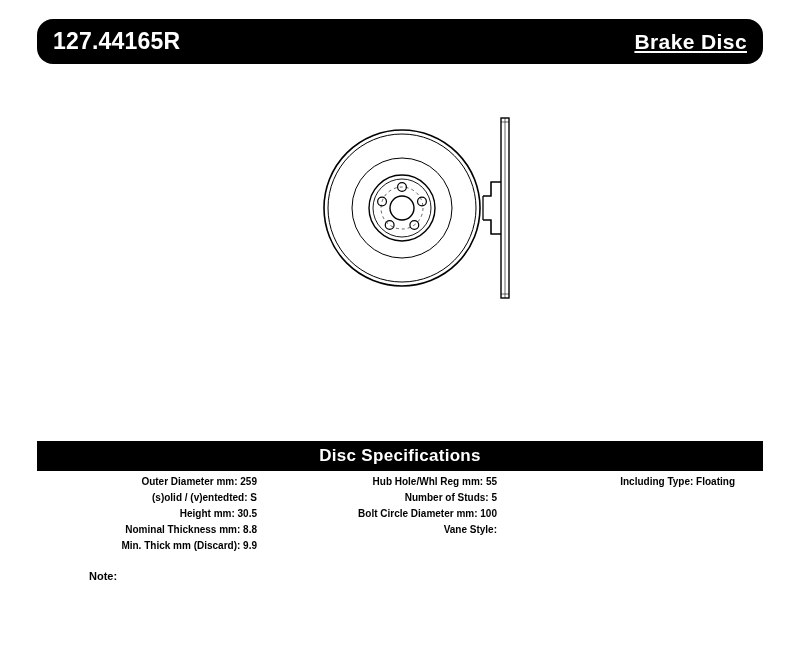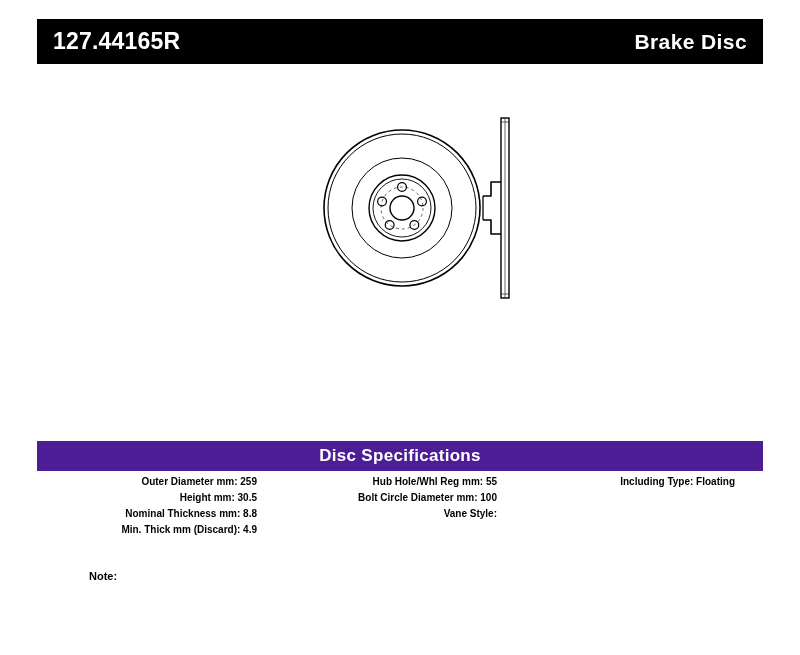--- a/index.html
+++ b/index.html
@@ -22,34 +22,36 @@
     left: 37px;
     top: 19px;
     width: 726px;
     height: 45px;
     background: #000000;
     display: flex;
     align-items: center;
     justify-content: space-between;
     box-sizing: border-box;
     padding: 0 16px 0 16px;
+    border-radius: 16px;
   }
   .part-number {
     color: #ffffff;
     font-size: 23px;
     font-weight: bold;
     letter-spacing: 0.2px;
     line-height: 1;
   }
   .product-type {
     color: #ffffff;
     font-size: 21px;
     font-weight: bold;
     letter-spacing: 0.4px;
     line-height: 1;
+    text-decoration: underline;
   }
 
   
   .drawing-area {
     position: absolute;
     left: 37px;
     top: 80px;
     width: 726px;
     height: 340px;
   }
@@ -64,21 +66,21 @@
     top: 28px;
   }
 
   
   .specs-bar {
     position: absolute;
     left: 37px;
     top: 441px;
     width: 726px;
     height: 30px;
-    background: #4c1d95;
+    background: #000000;
     display: flex;
     align-items: center;
     justify-content: center;
   }
   .specs-title {
     color: #ffffff;
     font-size: 17px;
     font-weight: bold;
     letter-spacing: 0.3px;
   }
@@ -189,27 +191,29 @@
 </div>
 
 <div class="specs-bar">
   <span class="specs-title">Disc Specifications</span>
 </div>
 
 <div class="specs-body">
 
   <div class="col col-left">
     <div class="spec-line">Outer Diameter mm: 259</div>
+    <div class="spec-line">(s)olid / (v)entedted: S</div>
     <div class="spec-line">Height mm: 30.5</div>
     <div class="spec-line">Nominal Thickness mm: 8.8</div>
-    <div class="spec-line">Min. Thick mm (Discard): 4.9</div>
+    <div class="spec-line">Min. Thick mm (Discard): 9.9</div>
   </div>
 
   <div class="col col-mid">
     <div class="spec-line">Hub Hole/Whl Reg mm: 55</div>
+    <div class="spec-line">Number of Studs: 5</div>
     <div class="spec-line">Bolt Circle Diameter mm: 100</div>
     <div class="spec-line">Vane Style:</div>
   </div>
 
   <div class="col col-right">
     <div class="spec-line">Including Type: Floating</div>
   </div>
 
 </div>
 

